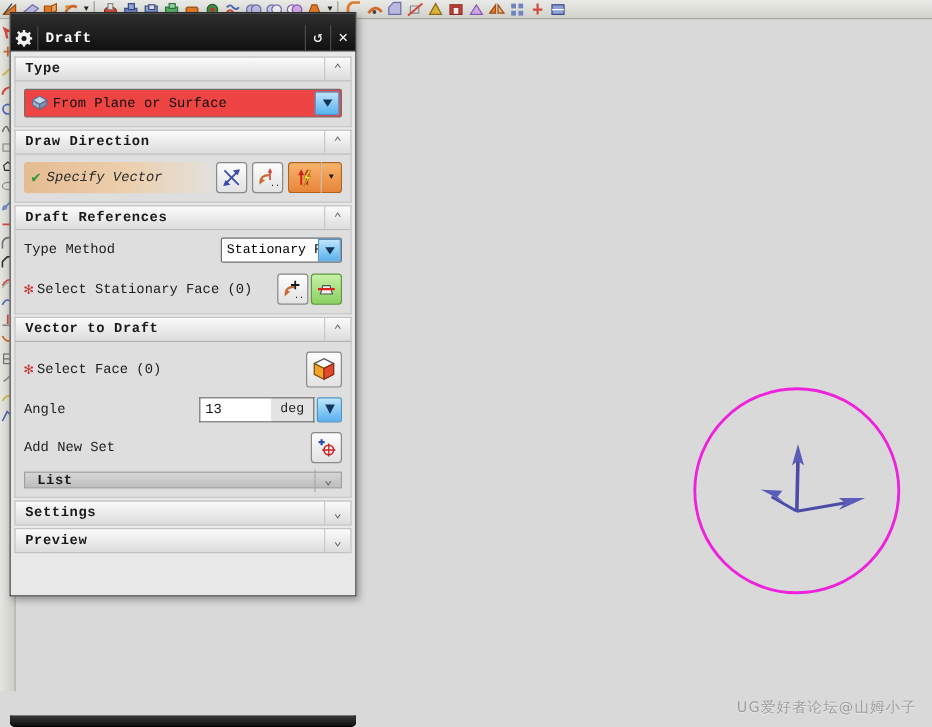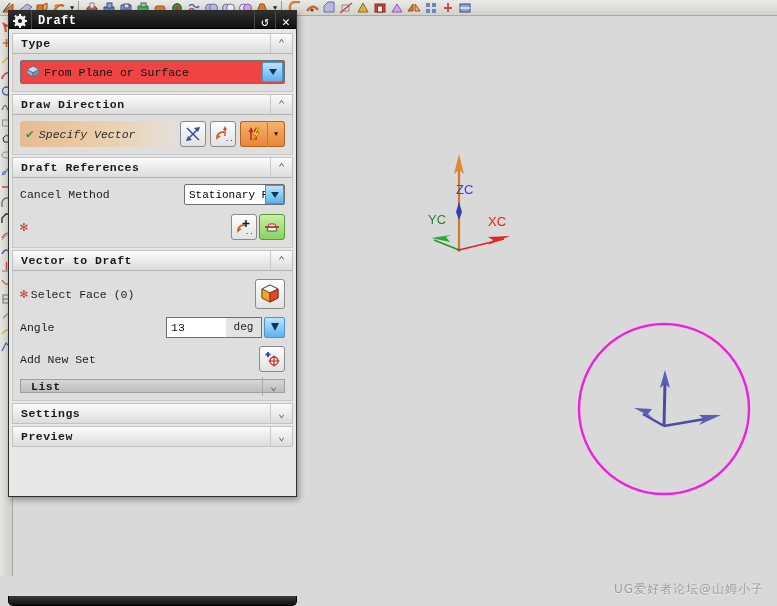--- a/index.html
+++ b/index.html
@@ -58,22 +58,22 @@
 
   
   #draft-dialog {
     position: absolute; left: 8px; top: 10px; width: 289px; height: 487px;
     background: #e6e6e6;
     border: 1px solid #2d2d2d;
     box-shadow: 2px 3px 6px rgba(0,0,0,.35);
     display: flex; flex-direction: column;
   }
   #title-bar {
-    height: 18px; background: linear-gradient(#2f2f2f,#111);
-    display: flex; align-items: flex-start; flex: 0 0 auto;
+    height: 32px; background: linear-gradient(#2f2f2f,#111);
+    display: flex; align-items: flex-end; flex: 0 0 auto;
     border-bottom: 1px solid #000;
   }
   #title-gear {
     width: 22px; height: 20px; display:flex; align-items:center; justify-content:center;
     flex: 0 0 auto;
   }
   #title-text {
     color: #fff; font-size: 12px; font-weight: bold;
     letter-spacing: .5px; padding-left: 6px; flex: 1 1 auto;
     border-left: 1px solid #4a4a4a; line-height: 20px;
@@ -243,40 +243,20 @@
     background: linear-gradient(#3a3a3a,#101010);
     border: 1px solid #000; border-top:none;
     border-radius: 0 0 5px 5px;
   }
 </style>
 </head>
 <body>
 
 <div id="viewport">
 
-  <div id="wcs">
-    <svg width="160" height="130" viewBox="0 0 160 130">
-
-      <line x1="55" y1="100" x2="55" y2="18" stroke="#cf7a28" stroke-width="2.2"></line>
-      <polygon points="55,4 50,24 55,20 60,24" fill="#e08a30"></polygon>
-
-      <polygon points="55,52 52,62 55,70 58,62" fill="#3a3ab5"></polygon>
-
-      <line x1="55" y1="100" x2="30" y2="90" stroke="#1f9b32" stroke-width="1.6"></line>
-      <polygon points="27,88 46,92 42,87 47,85" fill="#2aa83c"></polygon>
-
-      <line x1="55" y1="100" x2="100" y2="89" stroke="#e02222" stroke-width="1.6"></line>
-      <polygon points="106,86 84,95 89,90 84,87" fill="#e52626"></polygon>
-
-      <circle cx="55" cy="100" r="1.6" fill="#8a5a20"></circle>
-    </svg>
-    <span class="ax-label" style="left:52px; top:32px; color:#3344dd;">ZC</span>
-    <span class="ax-label" style="left:24px; top:62px; color:#1f8a2f;">YC</span>
-    <span class="ax-label" style="left:84px; top:64px; color:#dd2222;">XC</span>
-  </div>
 
   <div id="vector-cursor">
     <svg width="178" height="178" viewBox="0 0 178 178">
       <circle cx="89" cy="89" r="85" fill="none" stroke="#ee22dd" stroke-width="2.4"></circle>
 
       <line x1="89" y1="106" x2="90" y2="62" stroke="#4c4ca8" stroke-width="3"></line>
       <polygon points="90,50 85,68 90,64 95,68" fill="#5b5bb8"></polygon>
 
       <line x1="89" y1="106" x2="68" y2="94" stroke="#4c4ca8" stroke-width="2.4"></line>
       <polygon points="59,88 78,98 73,94 77,89" fill="#5b5bb8"></polygon>
@@ -606,33 +586,34 @@
         </div>
       </div>
     </div>
 
     <div class="group-head">
       <span class="g-title">Draft References</span>
       <span class="chev">⌃</span>
     </div>
     <div class="group-body">
       <div class="row">
-        <span class="row-label">Cancel Method</span>
+        <span class="row-label">Type Method</span>
         <span class="spacer"></span>
         <div class="dm-combo">
           <span class="c-text">Stationary Fac</span>
           <span class="c-arrow">
             <svg width="10" height="8">
                 <polygon points="1,1 9,1 5,7" fill="#11365a"></polygon>
               </svg>
           </span>
         </div>
       </div>
       <div class="row" style="margin-top:9px;">
         <span class="req-star">✻</span>
+        <span class="row-label">Select Stationary Face  (0)</span>
         <span class="spacer"></span>
         <div class="sqbtn">
           <svg width="18" height="18" viewBox="0 0 18 18">
             <path d="M3 13 q0 -6 7 -6" stroke="#c8692a" stroke-width="1.8" fill="none"></path>
             <polygon points="2,15 7,11 3,10" fill="#c8692a"></polygon>
             <path d="M11 2 v7 M7.5 5.5 h7" stroke="#1a1a1a" stroke-width="1.5"></path>
             <text x="10" y="16" font-size="7" fill="#222" font-family="monospace">...</text>
           </svg>
         </div>
         <div class="sqbtn green" style="margin-left:2px;">

